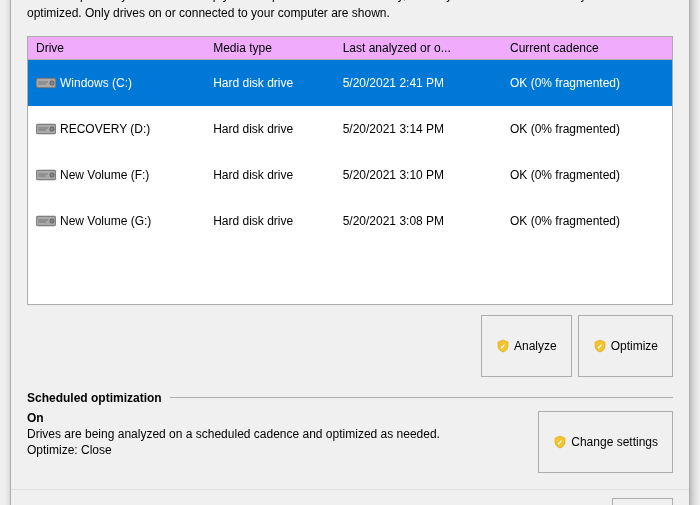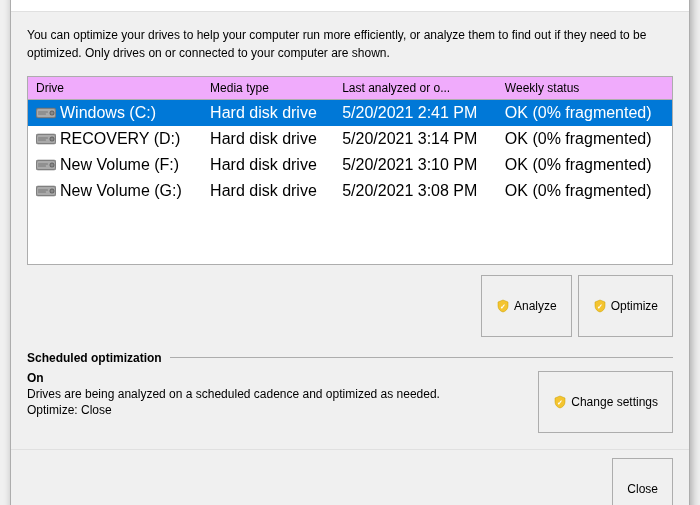--- a/index.html
+++ b/index.html
@@ -90,22 +90,22 @@
       background: #f0abfc;
       border-bottom: 1px solid #adadad;
       padding: 4px 8px;
       text-align: left;
       font-weight: 400;
       font-size: 12px;
       color: #000;
       white-space: nowrap;
     }
     .drives-table td {
-      padding: 4px 8px;
-      font-size: 16px;
+      padding: 16px 8px;
+      font-size: 12px;
       color: #000;
       white-space: nowrap;
     }
     .drives-table tr.selected td {
       background: #0078d7;
       color: #fff;
     }
     .empty-rows {
       height: 60px;
     }
@@ -179,21 +179,21 @@
     <p class="description">You can optimize your drives to help your computer run more efficiently, or analyze them to find out if they need to be optimized. Only drives on or connected to your computer are shown.</p>
 
 
     <div class="drives-table-container">
       <table class="drives-table">
         <thead>
           <tr>
             <th>Drive</th>
             <th>Media type</th>
             <th>Last analyzed or o...</th>
-            <th>Weekly status</th>
+            <th>Current cadence</th>
           </tr>
         </thead>
         <tbody id="drives-tbody">
         <tr class="selected">
               <td>
       <div style="display:flex;align-items:center;">
         <svg width="20" height="14" viewBox="0 0 20 14" style="margin-right:4px;flex-shrink:0;">
           <rect x="0" y="2" width="20" height="10" rx="2" fill="#888" stroke="#666" stroke-width="0.5"></rect>
           <rect x="1" y="3" width="18" height="8" rx="1.5" fill="#aaa"></rect>
           <circle cx="16" cy="7" r="2.5" fill="#666"></circle>

